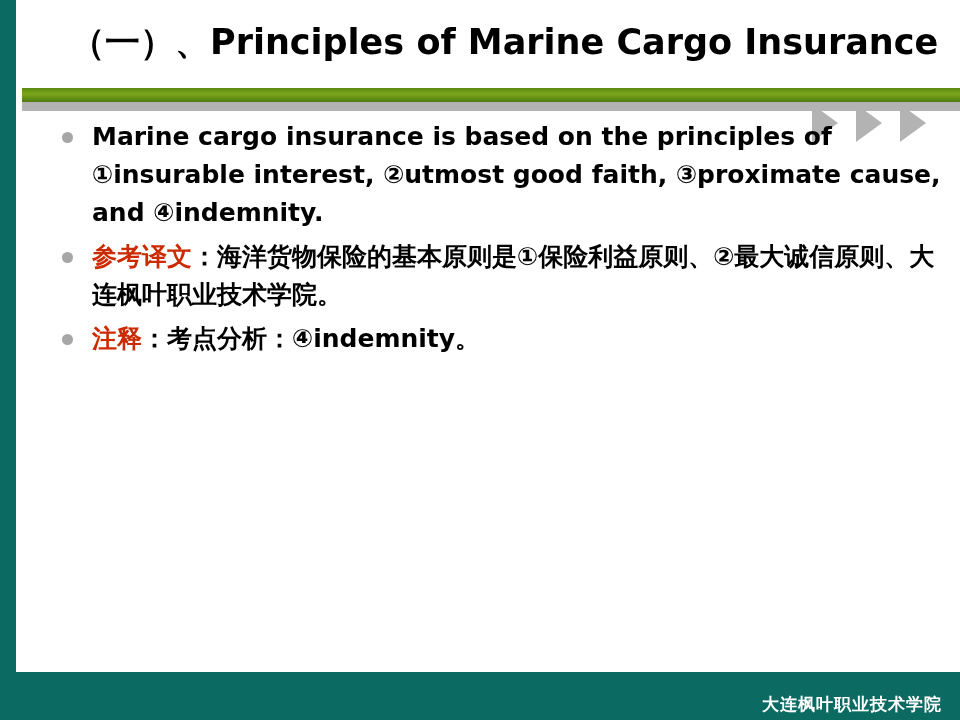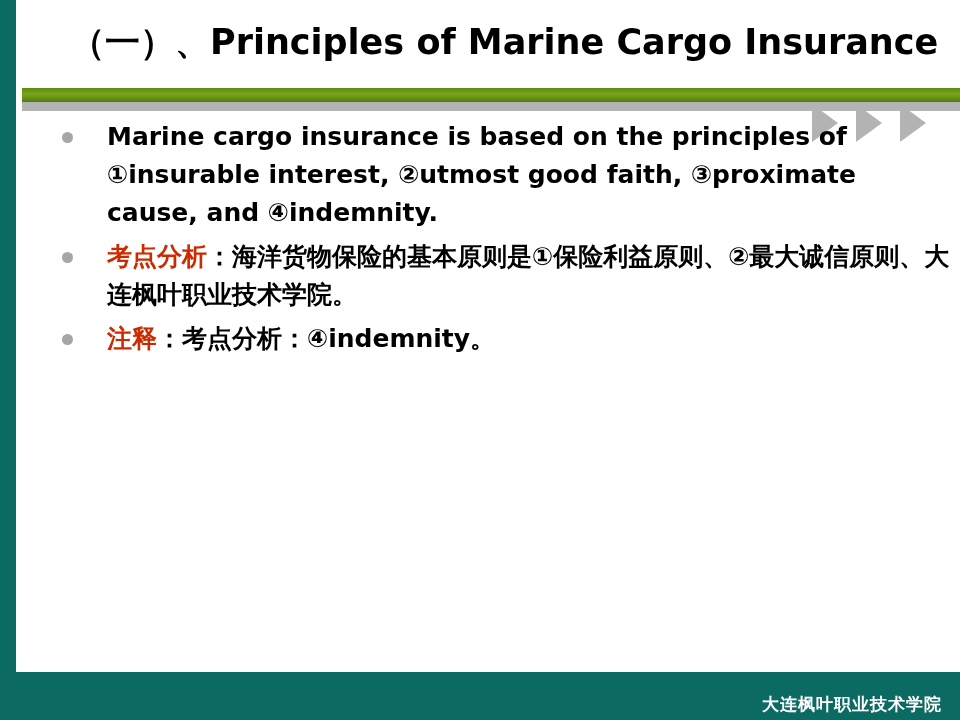--- a/index.html
+++ b/index.html
@@ -135,21 +135,20 @@
     height: 11px;
     border-radius: 50%;
     background: #a6a6a6;
   }
   .line {
     font-size: 25px;
     font-weight: bold;
     line-height: 38px;
     color: #000000;
     font-family: "DejaVu Sans", sans-serif;
-    margin-left: 15px;
   }
   .cn {
     font-family: "DejaVu Sans", sans-serif;
     font-weight: bold;
   }
   .red {
     color: #cc2a00;
   }
 </style>
 </head>
@@ -175,21 +174,21 @@
 
   <div class="content">
 
     <div class="bullet-row">
       <span class="dot"></span>
       <div class="line">Marine cargo insurance is based on the principles of ①insurable interest, ②utmost good faith, ③proximate cause, and ④indemnity.</div>
     </div>
 
     <div class="bullet-row">
       <span class="dot"></span>
-      <div class="line cn"><span class="red">考点分析</span><span>：海洋货物保险的基本原则是①保险利益原则、②最大诚信原则、大连枫叶职业技术学院。</span></div>
+      <div class="line cn"><span class="red">参考译文</span><span>：海洋货物保险的基本原则是①保险利益原则、②最大诚信原则、大连枫叶职业技术学院。</span></div>
     </div>
 
     <div class="bullet-row">
       <span class="dot"></span>
       <div class="line cn"><span class="red">注释</span><span>：考点分析：④indemnity。</span></div>
     </div>
 
 
 
 

